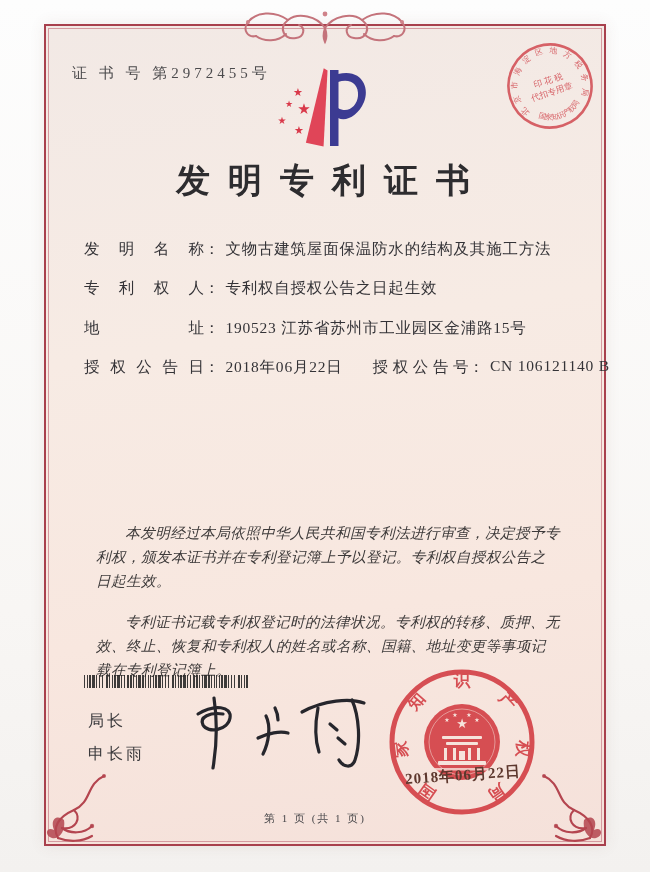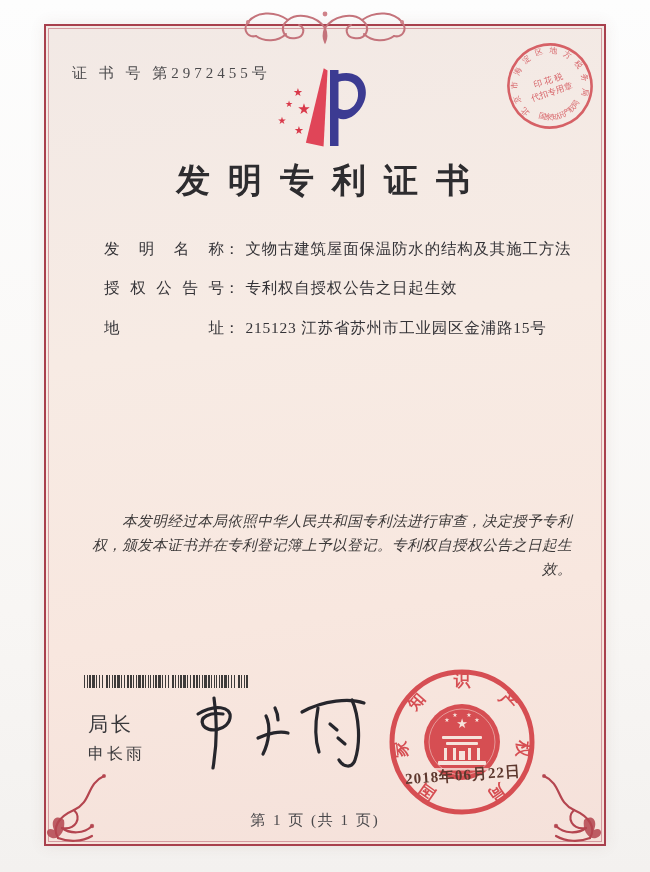--- a/index.html
+++ b/index.html
@@ -22,54 +22,54 @@
     position:absolute;left:72px;top:64px;font-size:15px;color:#4b4a4c;
     letter-spacing:4px;
   }
   .logo{position:absolute;left:258px;top:54px;}
   .title{
     position:absolute;left:44px;top:158px;width:558px;text-align:center;
     font-size:34px;font-weight:700;color:#2d2c2f;
     letter-spacing:18px;text-indent:18px;
   }
   .fields{position:absolute;left:84px;top:239px;width:500px;font-size:15.5px;color:#343337;}
-  .f-row{height:23px;margin-bottom:16.4px;white-space:nowrap;margin-left:20px;}
+  .f-row{height:23px;margin-bottom:16.4px;white-space:nowrap;}
   .f-label{
     display:inline-block;width:120px;vertical-align:top;
     text-align:justify;text-align-last:justify;letter-spacing:0;
   }
   .f-colon{display:inline-block;vertical-align:top;}
   .f-value{display:inline-block;vertical-align:top;letter-spacing:.8px;margin-left:2px;}
   .f-pair2{margin-left:26px;}
   .f-pair2 .f-label{width:96px;}
   .body-text{
     position:absolute;left:80px;top:505px;width:496px;
     font-size:14.6px;line-height:24.2px;letter-spacing:.4px;color:#3d3a3a;
     font-style:italic;
   }
-  .body-text p{margin:4px;text-indent:2em;text-align:right;}
+  .body-text p{margin:16px;text-indent:2em;}
   .barcode{
     position:absolute;left:84px;top:675px;width:166px;height:13px;
     display:flex;align-items:stretch;
   }
   .barcode span{flex:none;height:100%;}
   .barcode .bar{background:#232323;opacity:.88;}
-  .sig-title{position:absolute;left:88px;top:711px;font-size:20px;color:#3a393c;letter-spacing:3px;}
+  .sig-title{position:absolute;left:88px;top:711px;font-size:16px;color:#3a393c;letter-spacing:3px;}
   .sig-name{position:absolute;left:88px;top:744px;font-size:16px;color:#3a393c;letter-spacing:3px;}
   .signature{position:absolute;left:180px;top:686px;}
   .seal{position:absolute;left:386px;top:666px;}
   .seal-date{
     position:absolute;left:392px;top:766px;width:142px;text-align:center;
     font-size:15px;font-weight:700;color:#5d372d;letter-spacing:1px;
     transform:rotate(-4deg);
   }
   .tax-stamp{position:absolute;left:504px;top:40px;}
   .page-footer{
     position:absolute;left:235px;top:811px;width:160px;text-align:center;
-    font-size:15px;color:#49484b;letter-spacing:2px;
+    font-size:11px;color:#49484b;letter-spacing:2px;
   }
   .ornament-top{position:absolute;left:222px;top:2px;}
   .corner-orn{position:absolute;}
   .corner-orn.left{left:40px;top:772px;}
   .corner-orn.right{left:536px;top:772px;transform:scaleX(-1);}
   svg text{font-family:"Liberation Serif","DejaVu Serif",serif;}
 </style>
 </head>
 <body>
 
@@ -165,31 +165,40 @@
 </svg>
 
 <div class="title">发明专利证书</div>
 
 <div class="fields">
   <div class="f-row">
     <span class="f-label">发明名称</span><span class="f-colon">：</span>
     <span class="f-value">文物古建筑屋面保温防水的结构及其施工方法</span>
   </div>
   <div class="f-row">
-    <span class="f-label">授权公告号</span><span class="f-colon">：</span>
+    <span class="f-label">专利权人</span><span class="f-colon">：</span>
     <span class="f-value">专利权自授权公告之日起生效</span>
   </div>
   <div class="f-row">
     <span class="f-label">地址</span><span class="f-colon">：</span>
-    <span class="f-value">215123 江苏省苏州市工业园区金浦路15号</span>
+    <span class="f-value">190523 江苏省苏州市工业园区金浦路15号</span>
+  </div>
+  <div class="f-row">
+    <span class="f-label">授权公告日</span><span class="f-colon">：</span>
+    <span class="f-value">2018年06月22日</span>
+    <span class="f-pair2">
+      <span class="f-label">授权公告号</span><span class="f-colon">：</span>
+      <span class="f-value">CN 106121140 B</span>
+    </span>
   </div>
 </div>
 
 <div class="body-text">
   <p>本发明经过本局依照中华人民共和国专利法进行审查，决定授予专利权，颁发本证书并在专利登记簿上予以登记。专利权自授权公告之日起生效。</p>
+  <p>专利证书记载专利权登记时的法律状况。专利权的转移、质押、无效、终止、恢复和专利权人的姓名或名称、国籍、地址变更等事项记载在专利登记簿上。</p>
 </div>
 
 <div class="barcode">
     <span class="bar" style="width: 1px;"></span>
     <span class="gap" style="width: 2px;"></span>
     <span class="bar" style="width: 1px;"></span>
     <span class="gap" style="width: 1px;"></span>
     <span class="bar" style="width: 2px;"></span>
     <span class="gap" style="width: 1px;"></span>
     <span class="bar" style="width: 3px;"></span>

